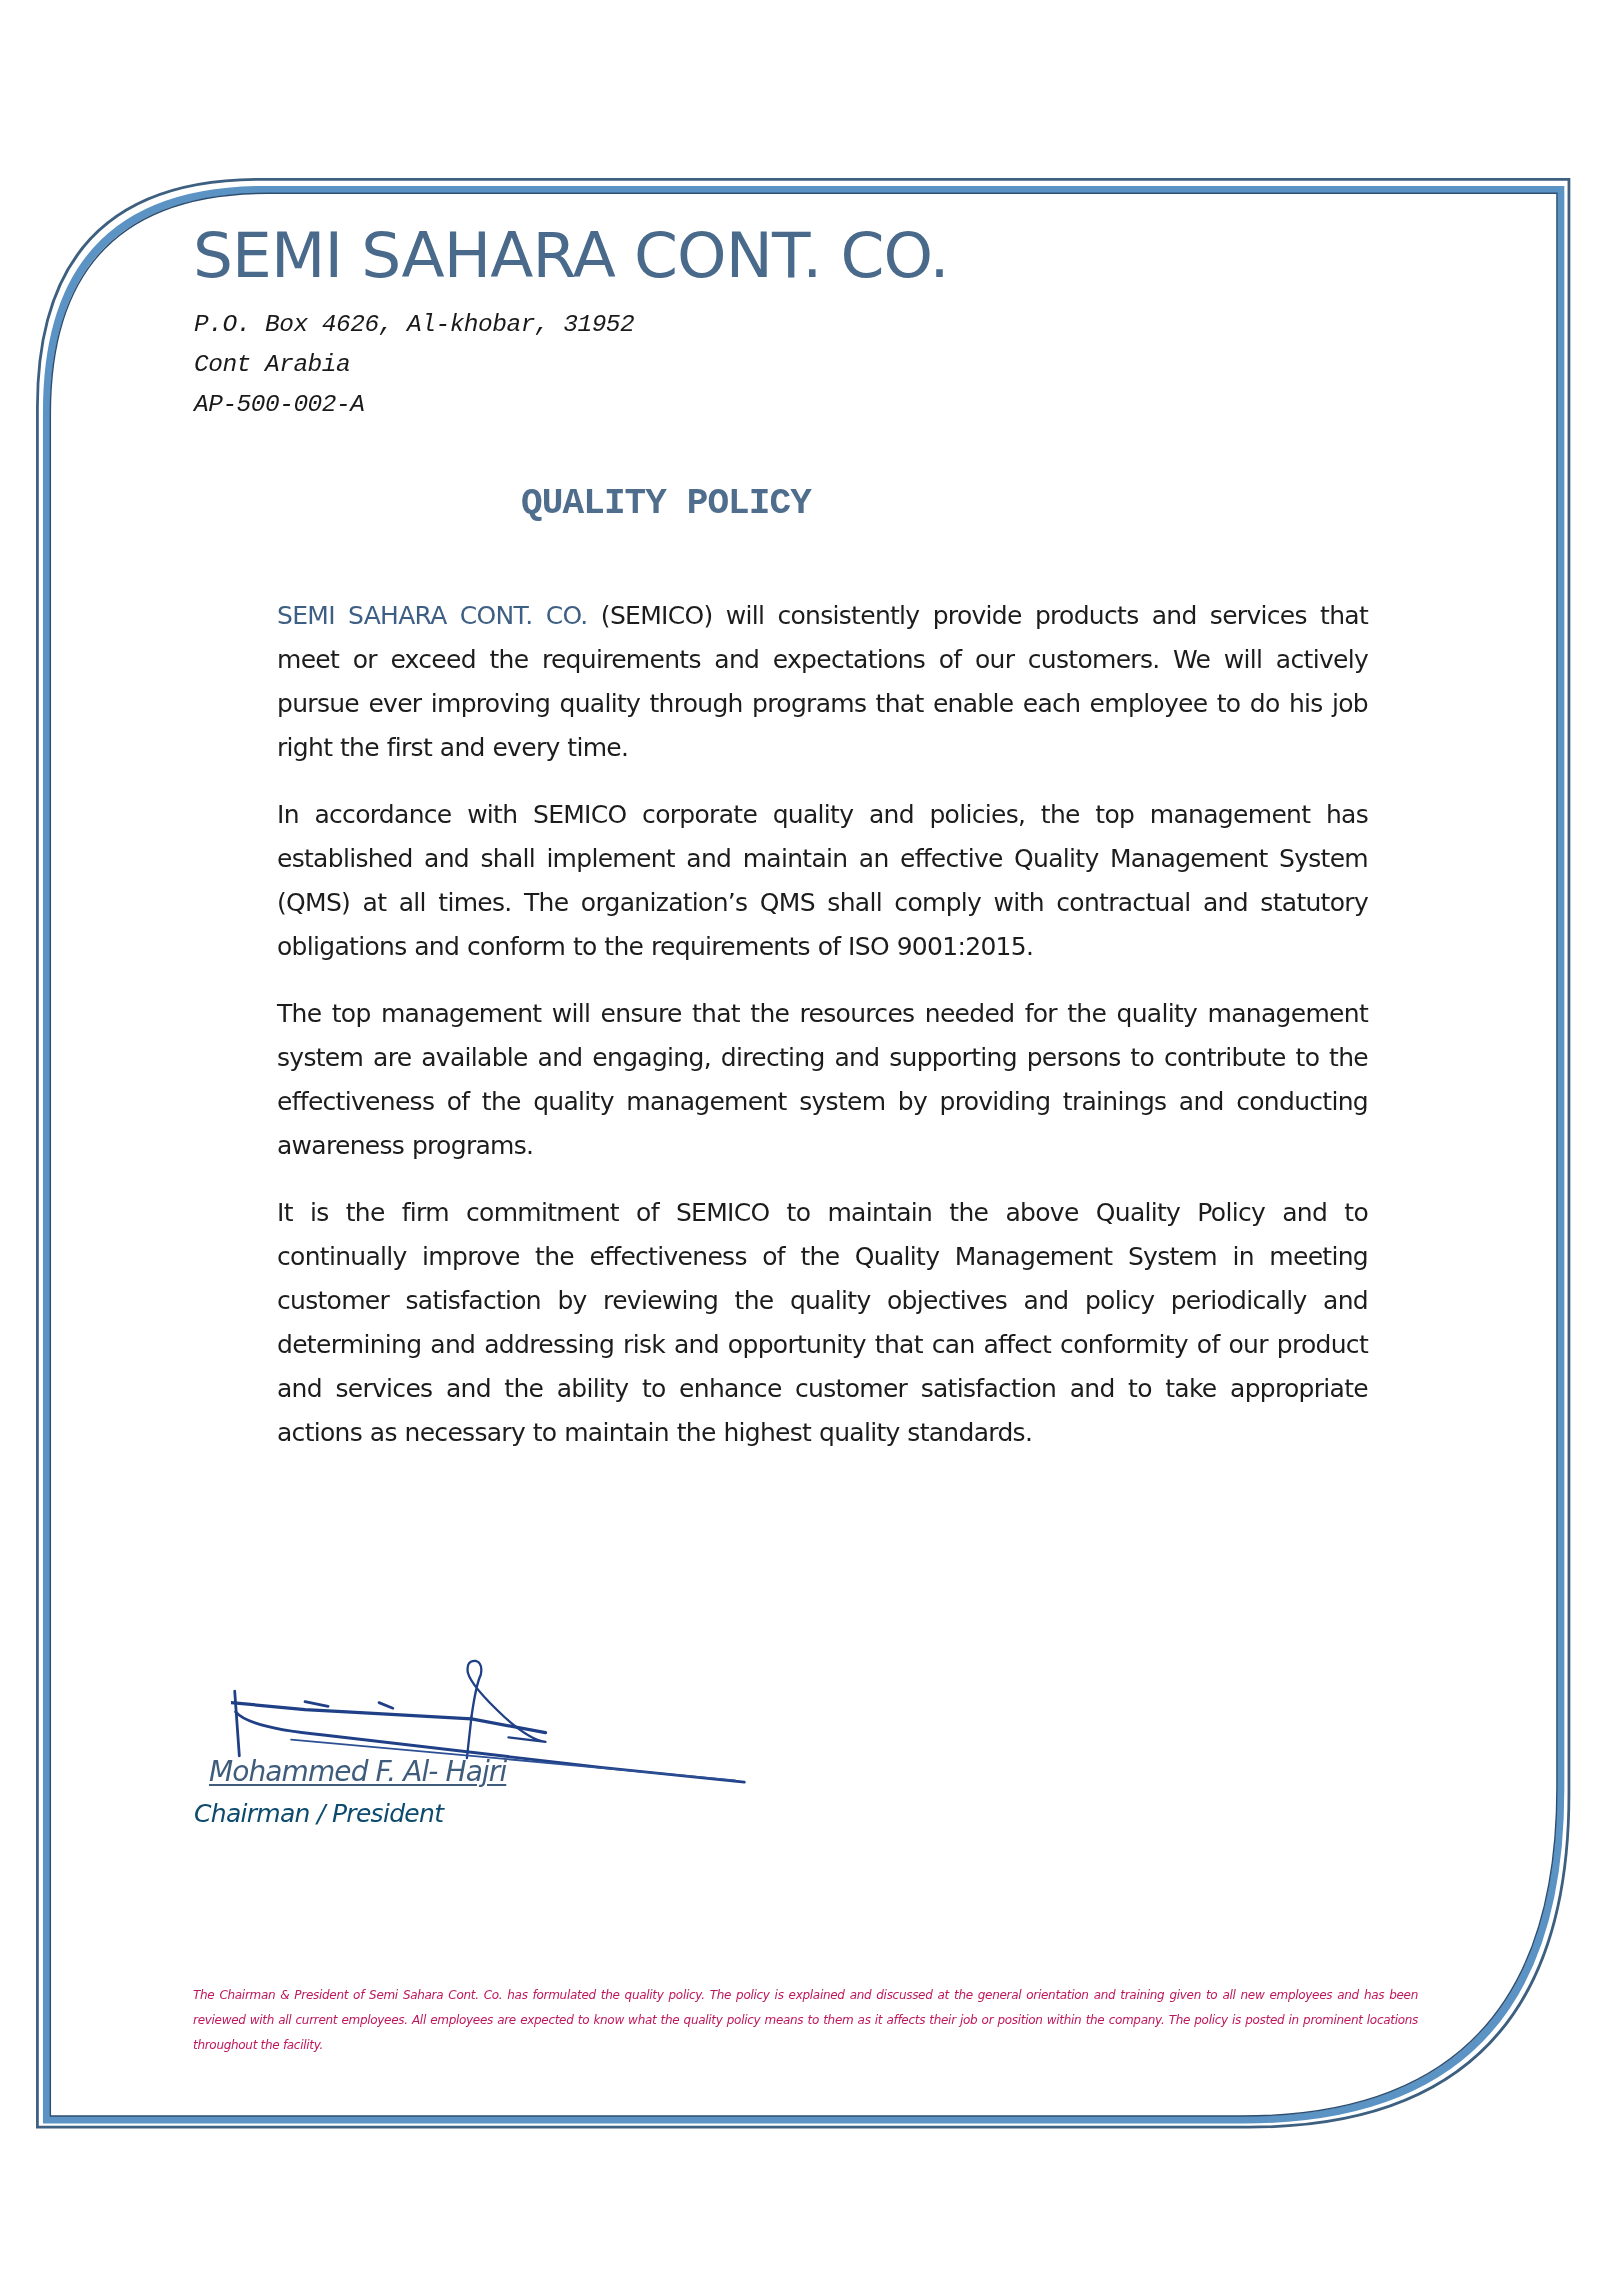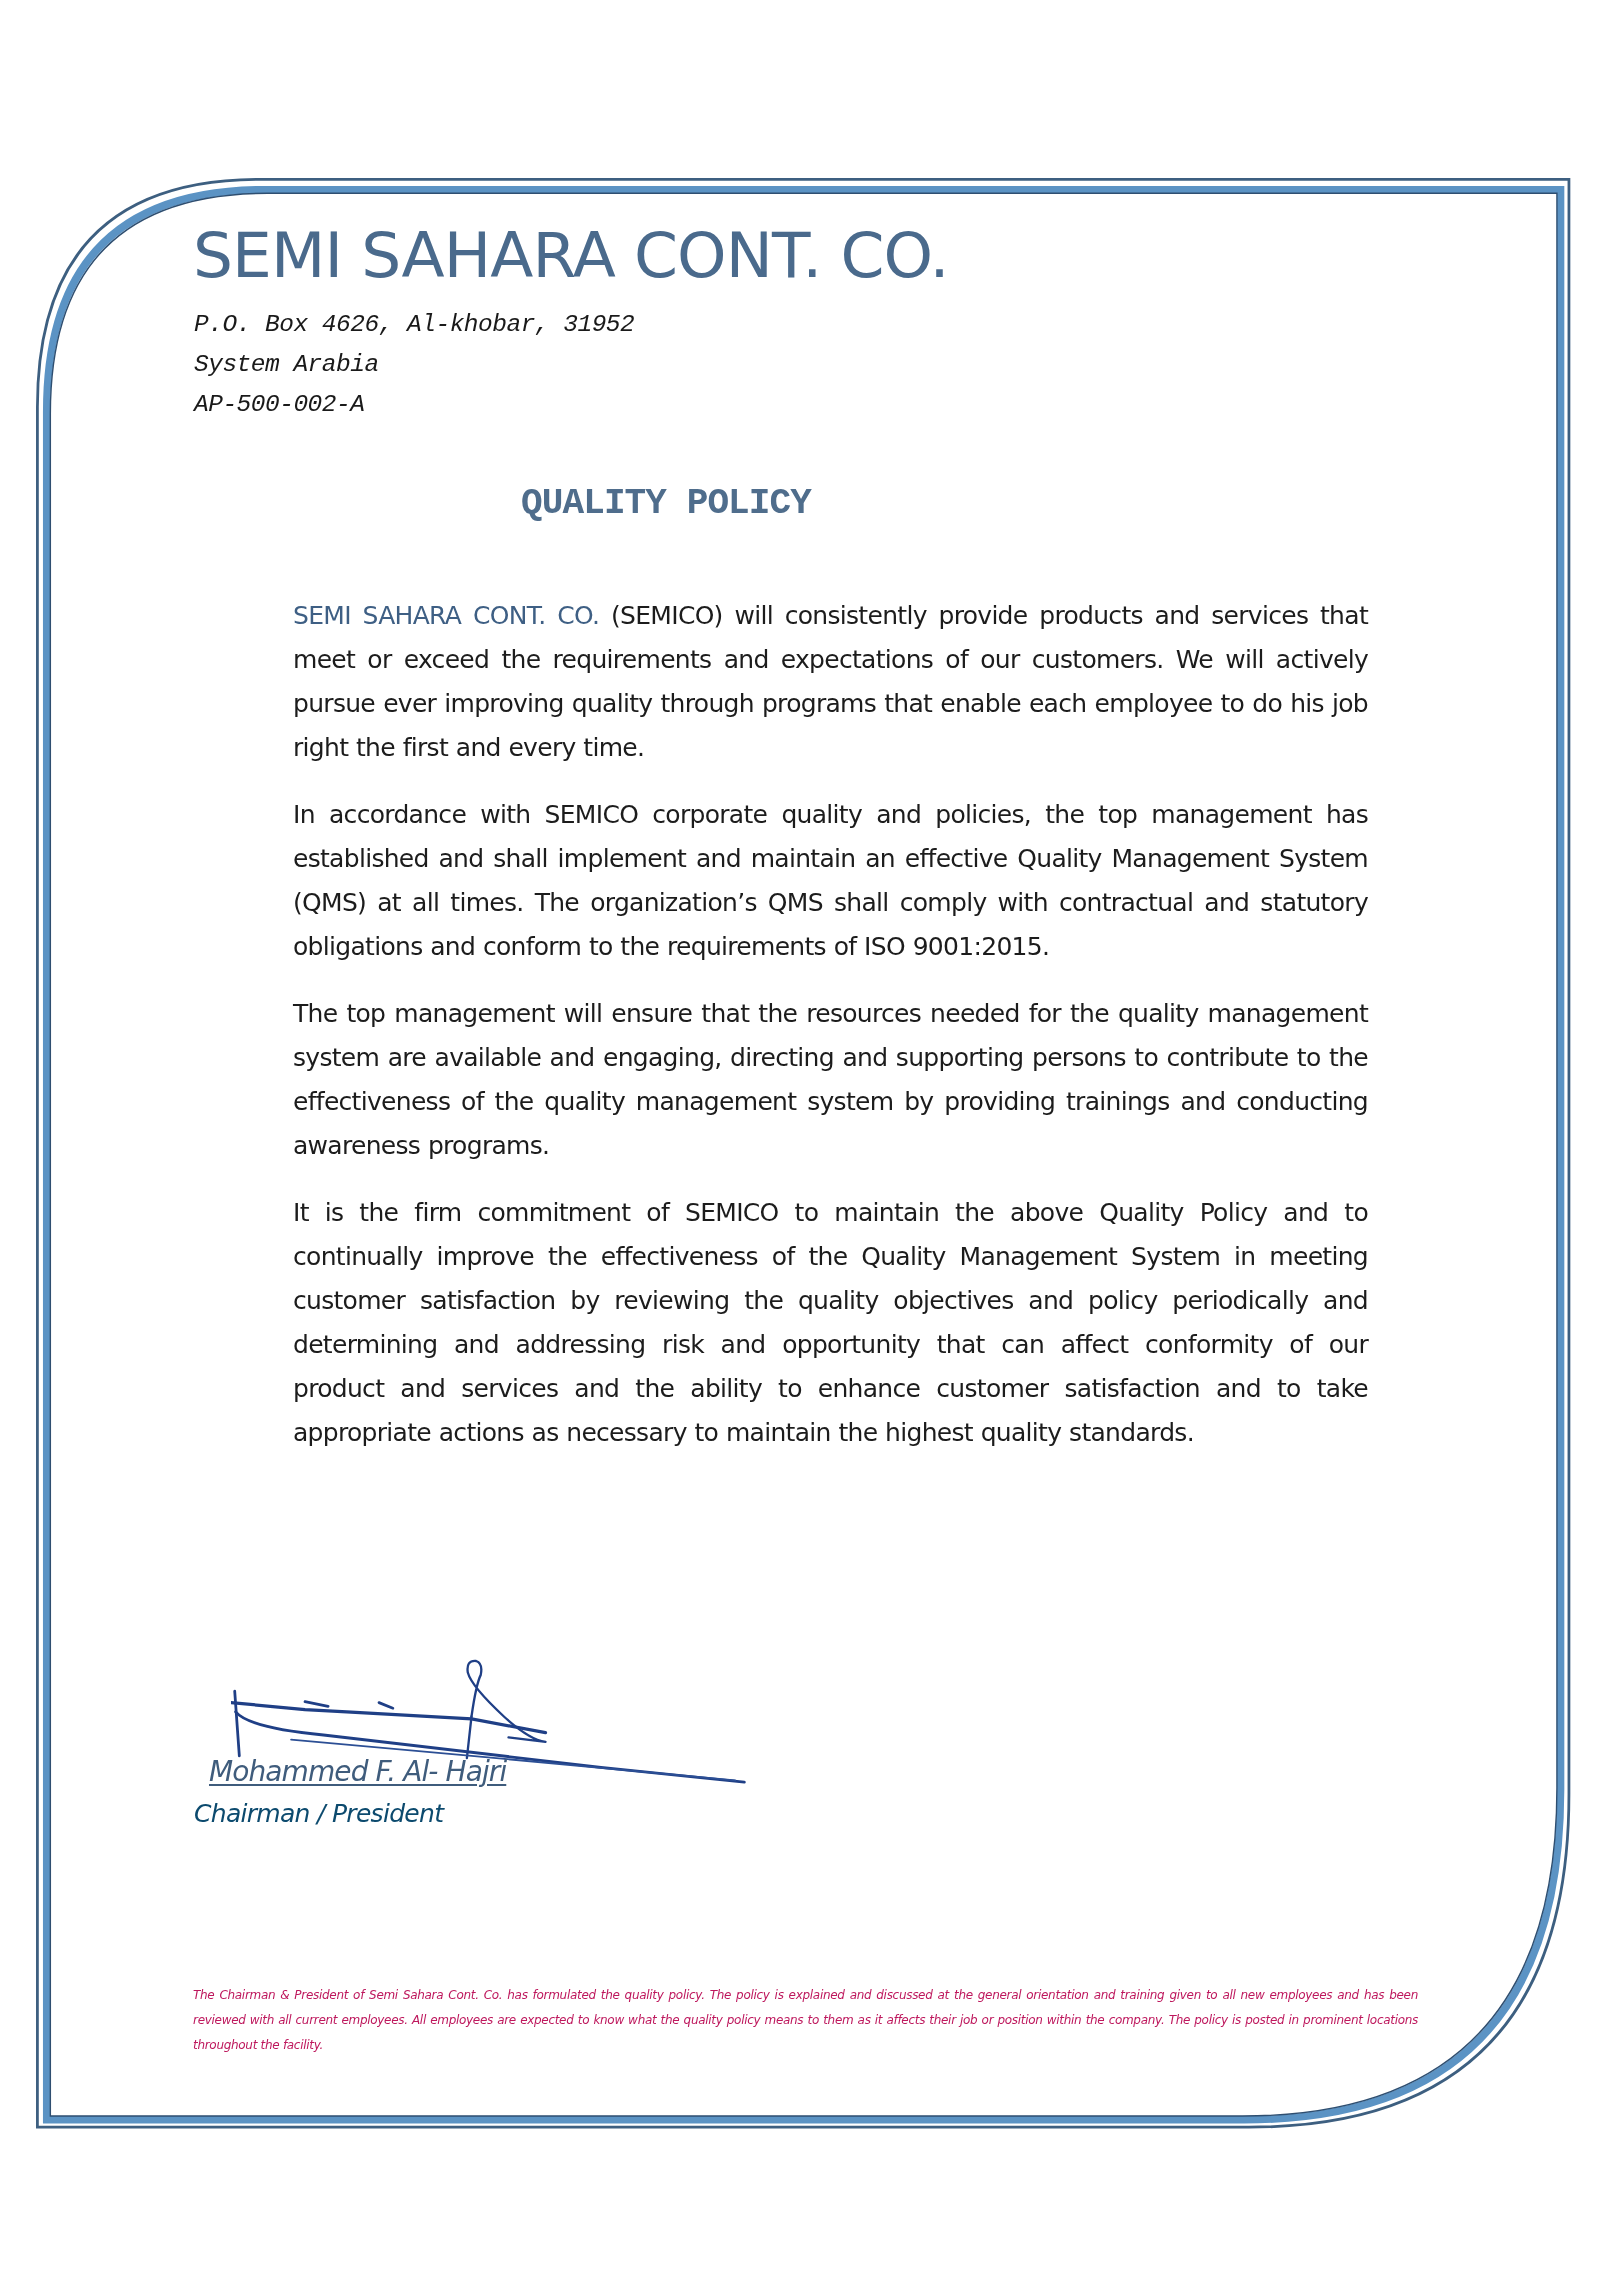--- a/index.html
+++ b/index.html
@@ -25,21 +25,21 @@
     font-family: "Liberation Mono", monospace; font-weight: bold;
     font-size: 36px; color: #4f6d8c; letter-spacing: -0.9px;
   }
 
   .body-text {
     position: absolute; left: 277px; top: 594px; width: 1091px;
     font-family: "DejaVu Sans", sans-serif;
     font-size: 25px; line-height: 44px; color: #1c1c1c;
     text-align: justify; letter-spacing: -0.7px; word-spacing: 0.5px;
   }
-  .body-text p { margin: 0 0 23px 16px; }
+  .body-text p { margin: 0 0 23px 0; }
   .body-text .brand { color: #3e5f84; }
 
   .signature {
     position: absolute; left: 231px; top: 1647px; width: 518px; height: 139px;
   }
   .signer-name {
     position: absolute; left: 209px; top: 1755px;
     font-family: "DejaVu Sans", sans-serif; font-style: italic;
     font-size: 28px; color: #3f5c7c; text-decoration: underline;
     text-decoration-thickness: 1.9px; text-underline-offset: 2.8px;
@@ -67,21 +67,21 @@
 
   <path d="M 100 4584 L 100 890 Q 100 410 572 410 L 3374 410 L 3374 3870 Q 3374 4584 2690 4584 Z" fill="none" stroke="#5b93c4" stroke-width="16"></path>
 
   <path d="M 108 4576 L 108 895 Q 108 418 578 418 L 3366 418 L 3366 3866 Q 3366 4576 2686 4576 Z" fill="none" stroke="#2e4e70" stroke-width="3"></path>
 </svg>
 
 <div class="company-name">SEMI SAHARA CONT. CO.</div>
 
 <div class="address">
   <div>P.O. Box 4626, Al-khobar, 31952</div>
-  <div>System Arabia</div>
+  <div>Cont Arabia</div>
   <div>AP-500-002-A</div>
 </div>
 
 <div class="title">QUALITY POLICY</div>
 
 <div class="body-text">
   <p><span class="brand">SEMI SAHARA CONT. CO.</span><span> (SEMICO) will consistently provide products and services that meet or exceed the requirements and expectations of our customers. We will actively pursue ever improving quality through programs that enable each employee to do his job right the first and every time.</span></p>
   <p>In accordance with SEMICO corporate quality and policies, the top management has established and shall implement and maintain an effective Quality Management System (QMS) at all times. The organization’s QMS shall comply with contractual and statutory obligations and conform to the requirements of ISO 9001:2015.</p>
   <p>The top management will ensure that the resources needed for the quality management system are available and engaging, directing and supporting persons to contribute to the effectiveness of the quality management system by providing trainings and conducting awareness programs.</p>
   <p>It is the firm commitment of SEMICO to maintain the above Quality Policy and to continually improve the effectiveness of the Quality Management System in meeting customer satisfaction by reviewing the quality objectives and policy periodically and determining and addressing risk and opportunity that can affect conformity of our product and services and the ability to enhance customer satisfaction and to take appropriate actions as necessary to maintain the highest quality standards.</p>

